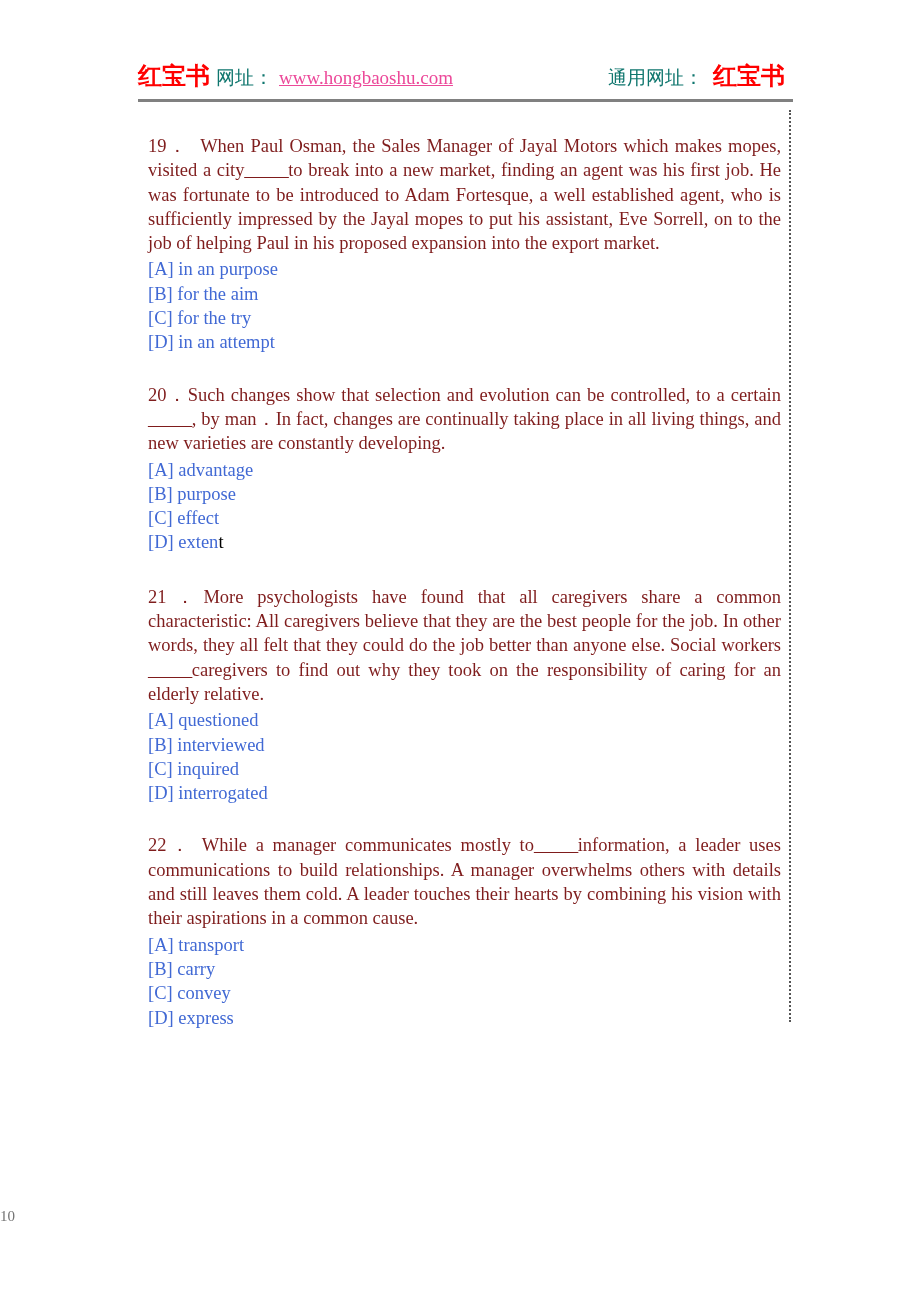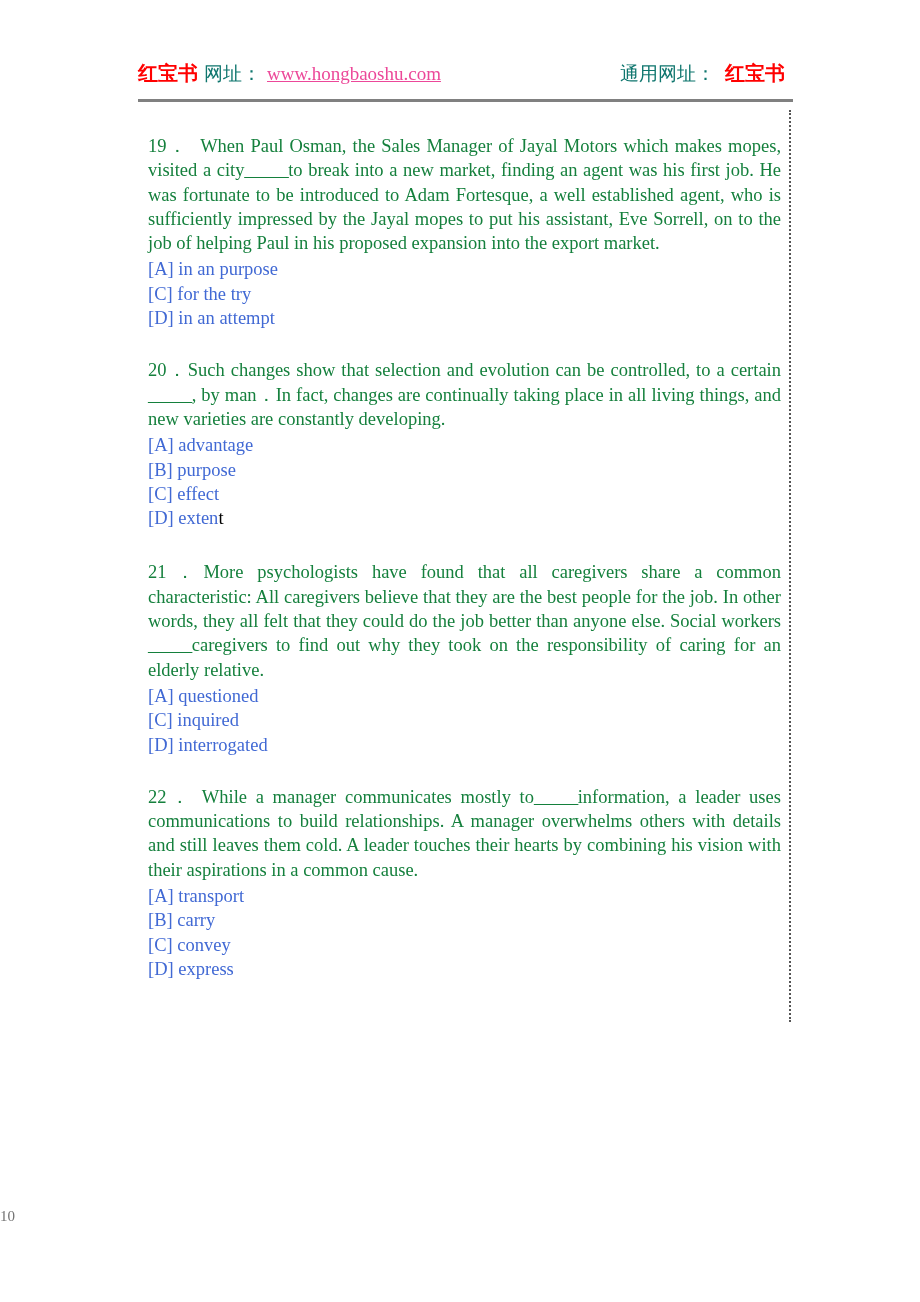--- a/index.html
+++ b/index.html
@@ -44,21 +44,21 @@
   }
   .header-right {
     display: flex;
     align-items: baseline;
     gap: 10px;
     padding-right: 8px;
   }
   .brand-red {
     color: #ff0000;
     font-weight: bold;
-    font-size: 20px;
+    font-size: 24px;
     font-family: "DejaVu Sans", "Liberation Sans", sans-serif;
     letter-spacing: 0px;
   }
   .header-label {
     color: #0f766e;
     font-size: 19px;
     font-family: "DejaVu Serif", "Liberation Serif", serif;
   }
   .header-url {
     color: #ec4899;
@@ -95,21 +95,21 @@
 
   .qblock {
     margin-bottom: 16px;
   }
 
   .qtext {
     font-size: 18.5px;
     line-height: 24.3px;
     text-align: justify;
     text-justify: inter-word;
-    color: #15803d;
+    color: #7f1d1d;
     margin: 0;
     font-family: "Liberation Serif", "DejaVu Serif", serif;
   }
 
   .blank {
     text-decoration: underline;
     letter-spacing: -0.5px;
   }
 
   .options {
@@ -164,39 +164,41 @@
   <div class="header-rule"></div>
 
   <div class="margin-dots"></div>
 
   <div class="content">
 
     <div class="qblock gap-19">
       <p class="qtext"><span>19．</span>&nbsp;&nbsp;<span>When Paul Osman, the Sales Manager of Jayal Motors which makes mopes, visited a city</span><span class="blank">_____</span><span>to break into a new market, finding an agent was his first job. He was fortunate to be introduced to Adam Fortesque, a well established agent, who is sufficiently impressed by the Jayal mopes to put his assistant, Eve Sorrell, on to the job of helping Paul in his proposed expansion into the export market.</span></p>
       <div class="options">
         <div class="option">[A] in an purpose</div>
+        <div class="option">[B] for the aim</div>
         <div class="option">[C] for the try</div>
         <div class="option">[D] in an attempt</div>
       </div>
     </div>
 
     <div class="qblock gap-20">
       <p class="qtext"><span>20．</span><span>Such changes show that selection and evolution can be controlled, to a certain </span><span class="blank">_____</span><span>, by man．In fact, changes are continually taking place in all living things, and new varieties are constantly developing.</span></p>
       <div class="options">
         <div class="option">[A] advantage</div>
         <div class="option">[B] purpose</div>
         <div class="option">[C] effect</div>
         <div class="option"><span>[D] exten</span><span class="tail-black">t</span></div>
       </div>
     </div>
 
     <div class="qblock gap-21">
       <p class="qtext"><span>21．</span><span>More psychologists have found that all caregivers share a common characteristic: All caregivers believe that they are the best people for the job. In other words, they all felt that they could do the job better than anyone else. Social workers </span><span class="blank">_____</span><span>caregivers to find out why they took on the responsibility of caring for an elderly relative.</span></p>
       <div class="options">
         <div class="option">[A] questioned</div>
+        <div class="option">[B] interviewed</div>
         <div class="option">[C] inquired</div>
         <div class="option">[D] interrogated</div>
       </div>
     </div>
 
     <div class="qblock">
       <p class="qtext"><span>22．</span>&nbsp;<span>While a manager communicates mostly to</span><span class="blank">_____</span><span>information, a leader uses communications to build relationships. A manager overwhelms others with details and still leaves them cold. A leader touches their hearts by combining his vision with their aspirations in a common cause.</span></p>
       <div class="options">
         <div class="option">[A] transport</div>
         <div class="option">[B] carry</div>

